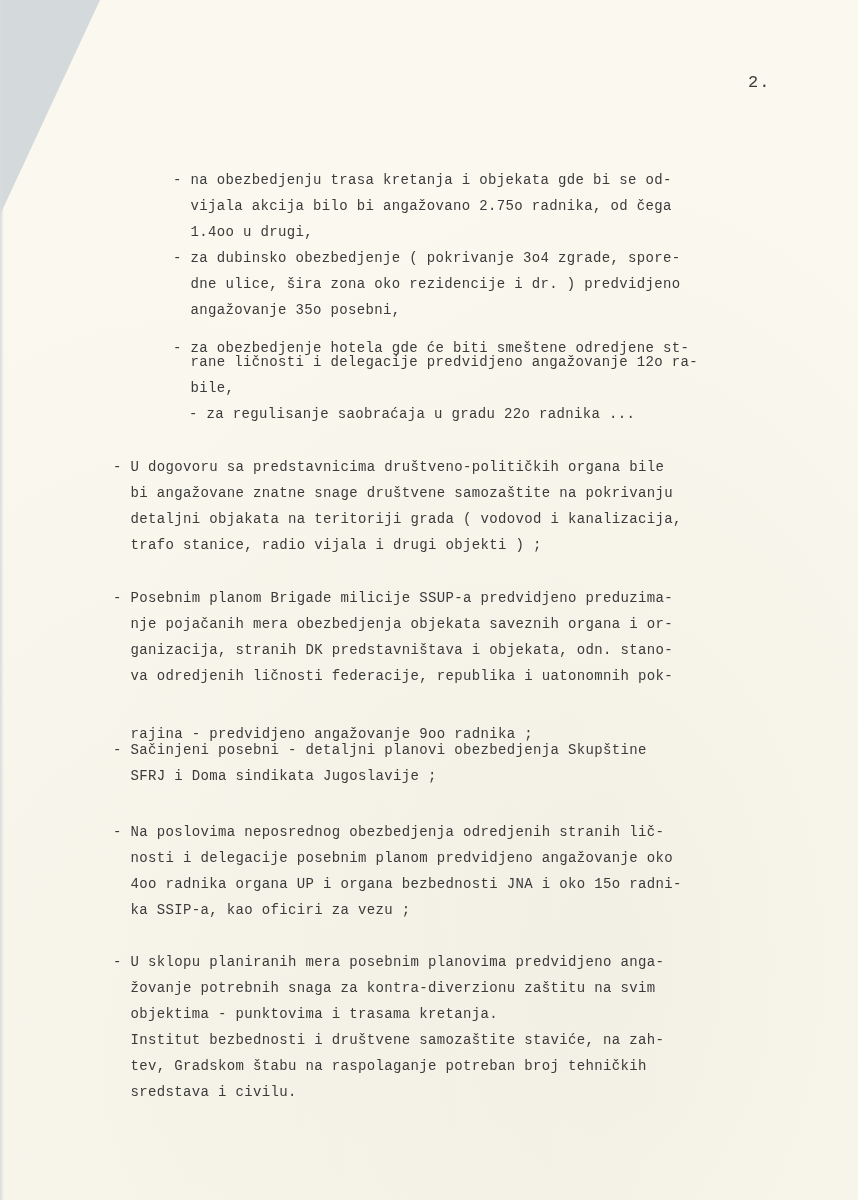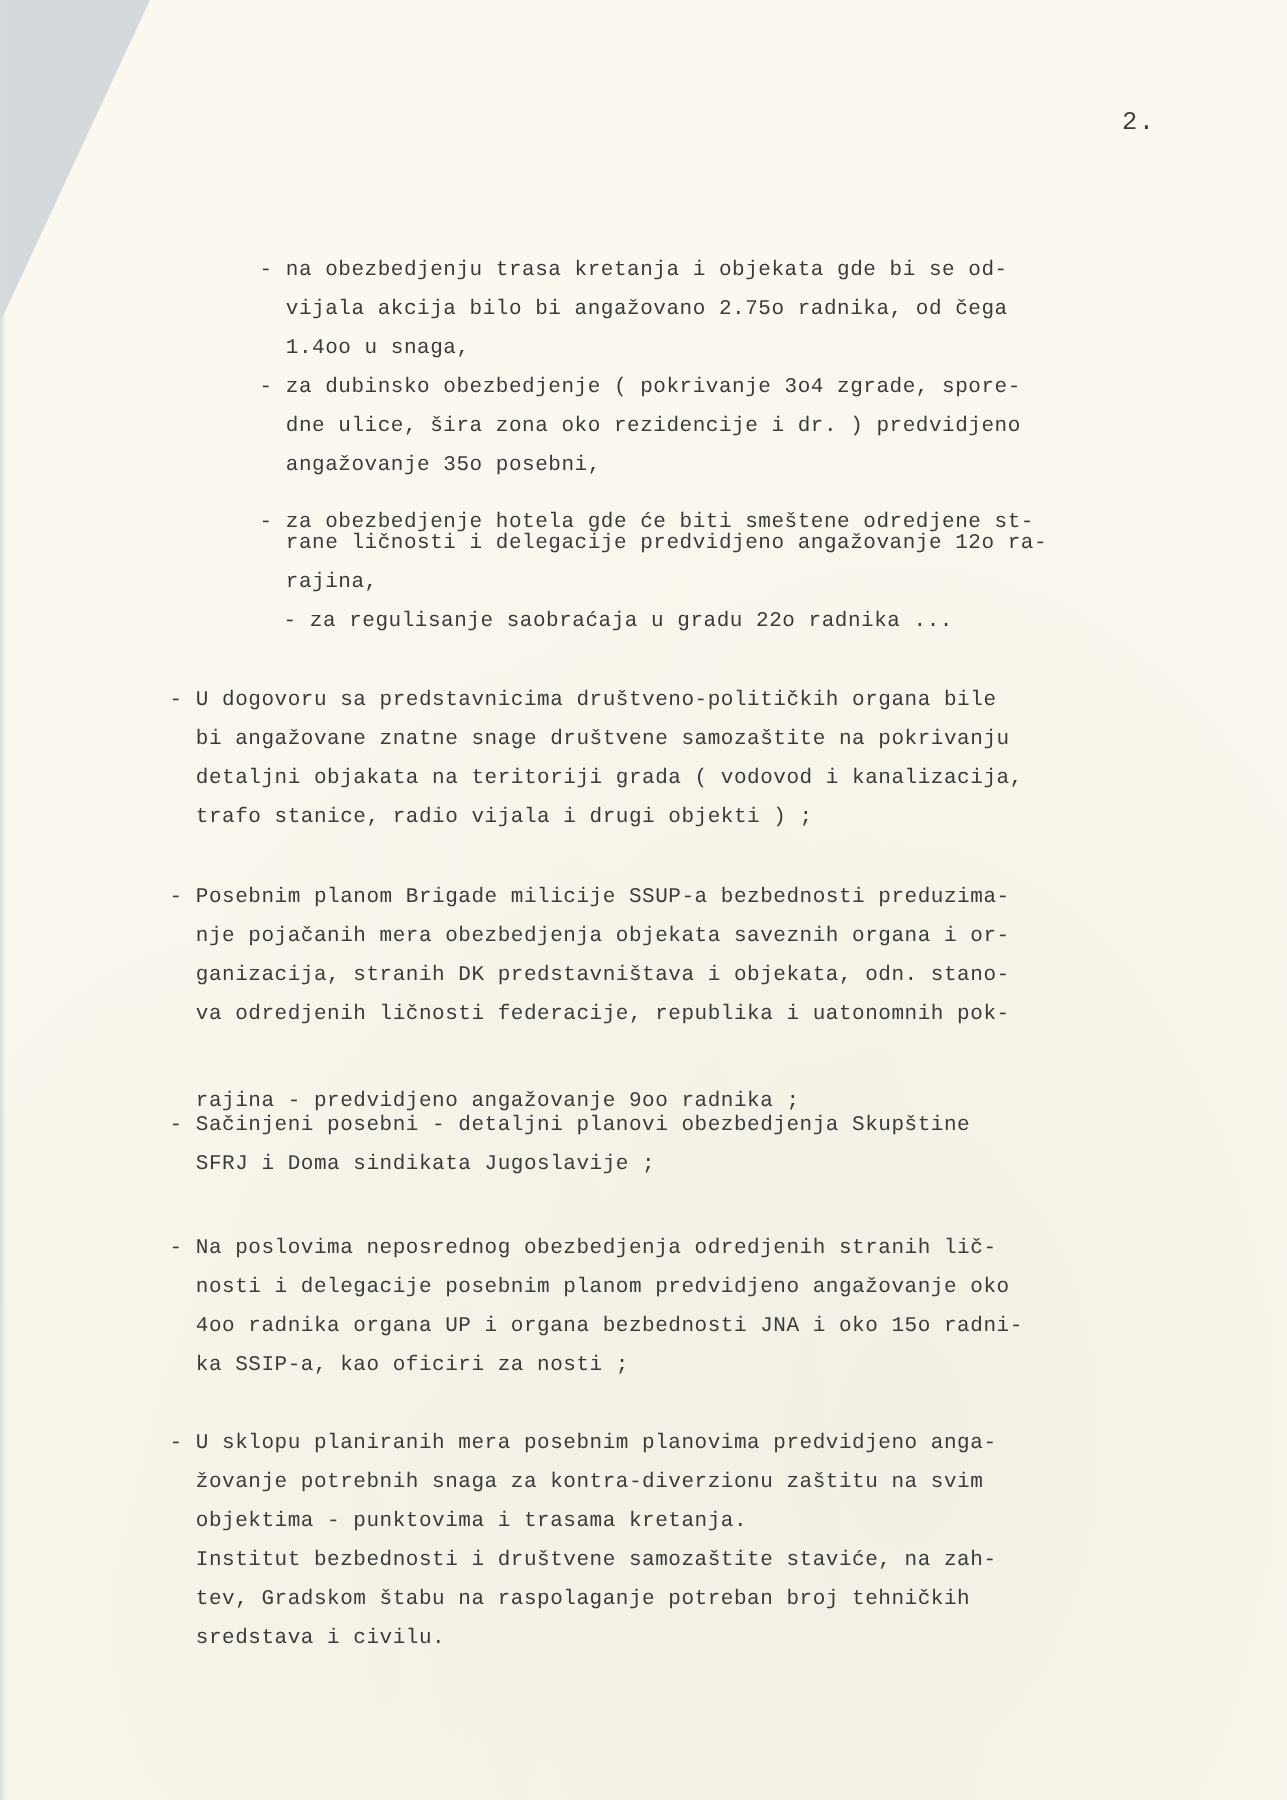--- a/index.html
+++ b/index.html
@@ -41,60 +41,60 @@
 <div class="paper"></div>
 <div class="wedge"></div>
 <div class="left-edge"></div>
 
 <div class="page-number">2.</div>
 
 <div>
   <div>
     <div class="line" style="left:173px;top:170px">- na obezbedjenju trasa kretanja i objekata gde bi se od-</div>
     <div class="line" style="left:173px;top:196px">  vijala akcija bilo bi angažovano 2.75o radnika, od čega</div>
-    <div class="line" style="left:173px;top:222px">  1.4oo u snaga,</div>
+    <div class="line" style="left:173px;top:222px">  1.4oo u drugi,</div>
   </div>
   <div>
     <div class="line" style="left:173px;top:248px">- za dubinsko obezbedjenje ( pokrivanje 3o4 zgrade, spore-</div>
     <div class="line" style="left:173px;top:274px">  dne ulice, šira zona oko rezidencije i dr. ) predvidjeno</div>
     <div class="line" style="left:173px;top:300px">  angažovanje 35o posebni,</div>
   </div>
   <div>
     <div class="line" style="left:173px;top:338px">- za obezbedjenje hotela gde će biti smeštene odredjene st-</div>
     <div class="line" style="left:173px;top:352px">  rane ličnosti i delegacije predvidjeno angažovanje 12o ra-</div>
-    <div class="line" style="left:173px;top:378px">  rajina,</div>
+    <div class="line" style="left:173px;top:378px">  bile,</div>
   </div>
   <div>
     <div class="line" style="left:189px;top:404px">- za regulisanje saobraćaja u gradu 22o radnika ...</div>
   </div>
 </div>
 
 <div>
   <div>
     <div class="line" style="left:113px;top:457px">- U dogovoru sa predstavnicima društveno-političkih organa bile</div>
     <div class="line" style="left:113px;top:483px">  bi angažovane znatne snage društvene samozaštite na pokrivanju</div>
     <div class="line" style="left:113px;top:509px">  detaljni objakata na teritoriji grada ( vodovod i kanalizacija,</div>
     <div class="line" style="left:113px;top:535px">  trafo stanice, radio vijala i drugi objekti ) ;</div>
   </div>
   <div>
-    <div class="line" style="left:113px;top:588px">- Posebnim planom Brigade milicije SSUP-a bezbednosti preduzima-</div>
+    <div class="line" style="left:113px;top:588px">- Posebnim planom Brigade milicije SSUP-a predvidjeno preduzima-</div>
     <div class="line" style="left:113px;top:614px">  nje pojačanih mera obezbedjenja objekata saveznih organa i or-</div>
     <div class="line" style="left:113px;top:640px">  ganizacija, stranih DK predstavništava i objekata, odn. stano-</div>
     <div class="line" style="left:113px;top:666px">  va odredjenih ličnosti federacije, republika i uatonomnih pok-</div>
     <div class="line" style="left:113px;top:724px">  rajina - predvidjeno angažovanje 9oo radnika ;</div>
   </div>
   <div>
     <div class="line" style="left:113px;top:740px">- Sačinjeni posebni - detaljni planovi obezbedjenja Skupštine</div>
     <div class="line" style="left:113px;top:766px">  SFRJ i Doma sindikata Jugoslavije ;</div>
   </div>
   <div>
     <div class="line" style="left:113px;top:822px">- Na poslovima neposrednog obezbedjenja odredjenih stranih lič-</div>
     <div class="line" style="left:113px;top:848px">  nosti i delegacije posebnim planom predvidjeno angažovanje oko</div>
     <div class="line" style="left:113px;top:874px">  4oo radnika organa UP i organa bezbednosti JNA i oko 15o radni-</div>
-    <div class="line" style="left:113px;top:900px">  ka SSIP-a, kao oficiri za nosti ;</div>
+    <div class="line" style="left:113px;top:900px">  ka SSIP-a, kao oficiri za vezu ;</div>
   </div>
   <div>
     <div class="line" style="left:113px;top:952px">- U sklopu planiranih mera posebnim planovima predvidjeno anga-</div>
     <div class="line" style="left:113px;top:978px">  žovanje potrebnih snaga za kontra-diverzionu zaštitu na svim</div>
     <div class="line" style="left:113px;top:1004px">  objektima - punktovima i trasama kretanja.</div>
     <div class="line" style="left:113px;top:1030px">  Institut bezbednosti i društvene samozaštite staviće, na zah-</div>
     <div class="line" style="left:113px;top:1056px">  tev, Gradskom štabu na raspolaganje potreban broj tehničkih</div>
     <div class="line" style="left:113px;top:1082px">  sredstava i civilu.</div>
   </div>
 </div>

